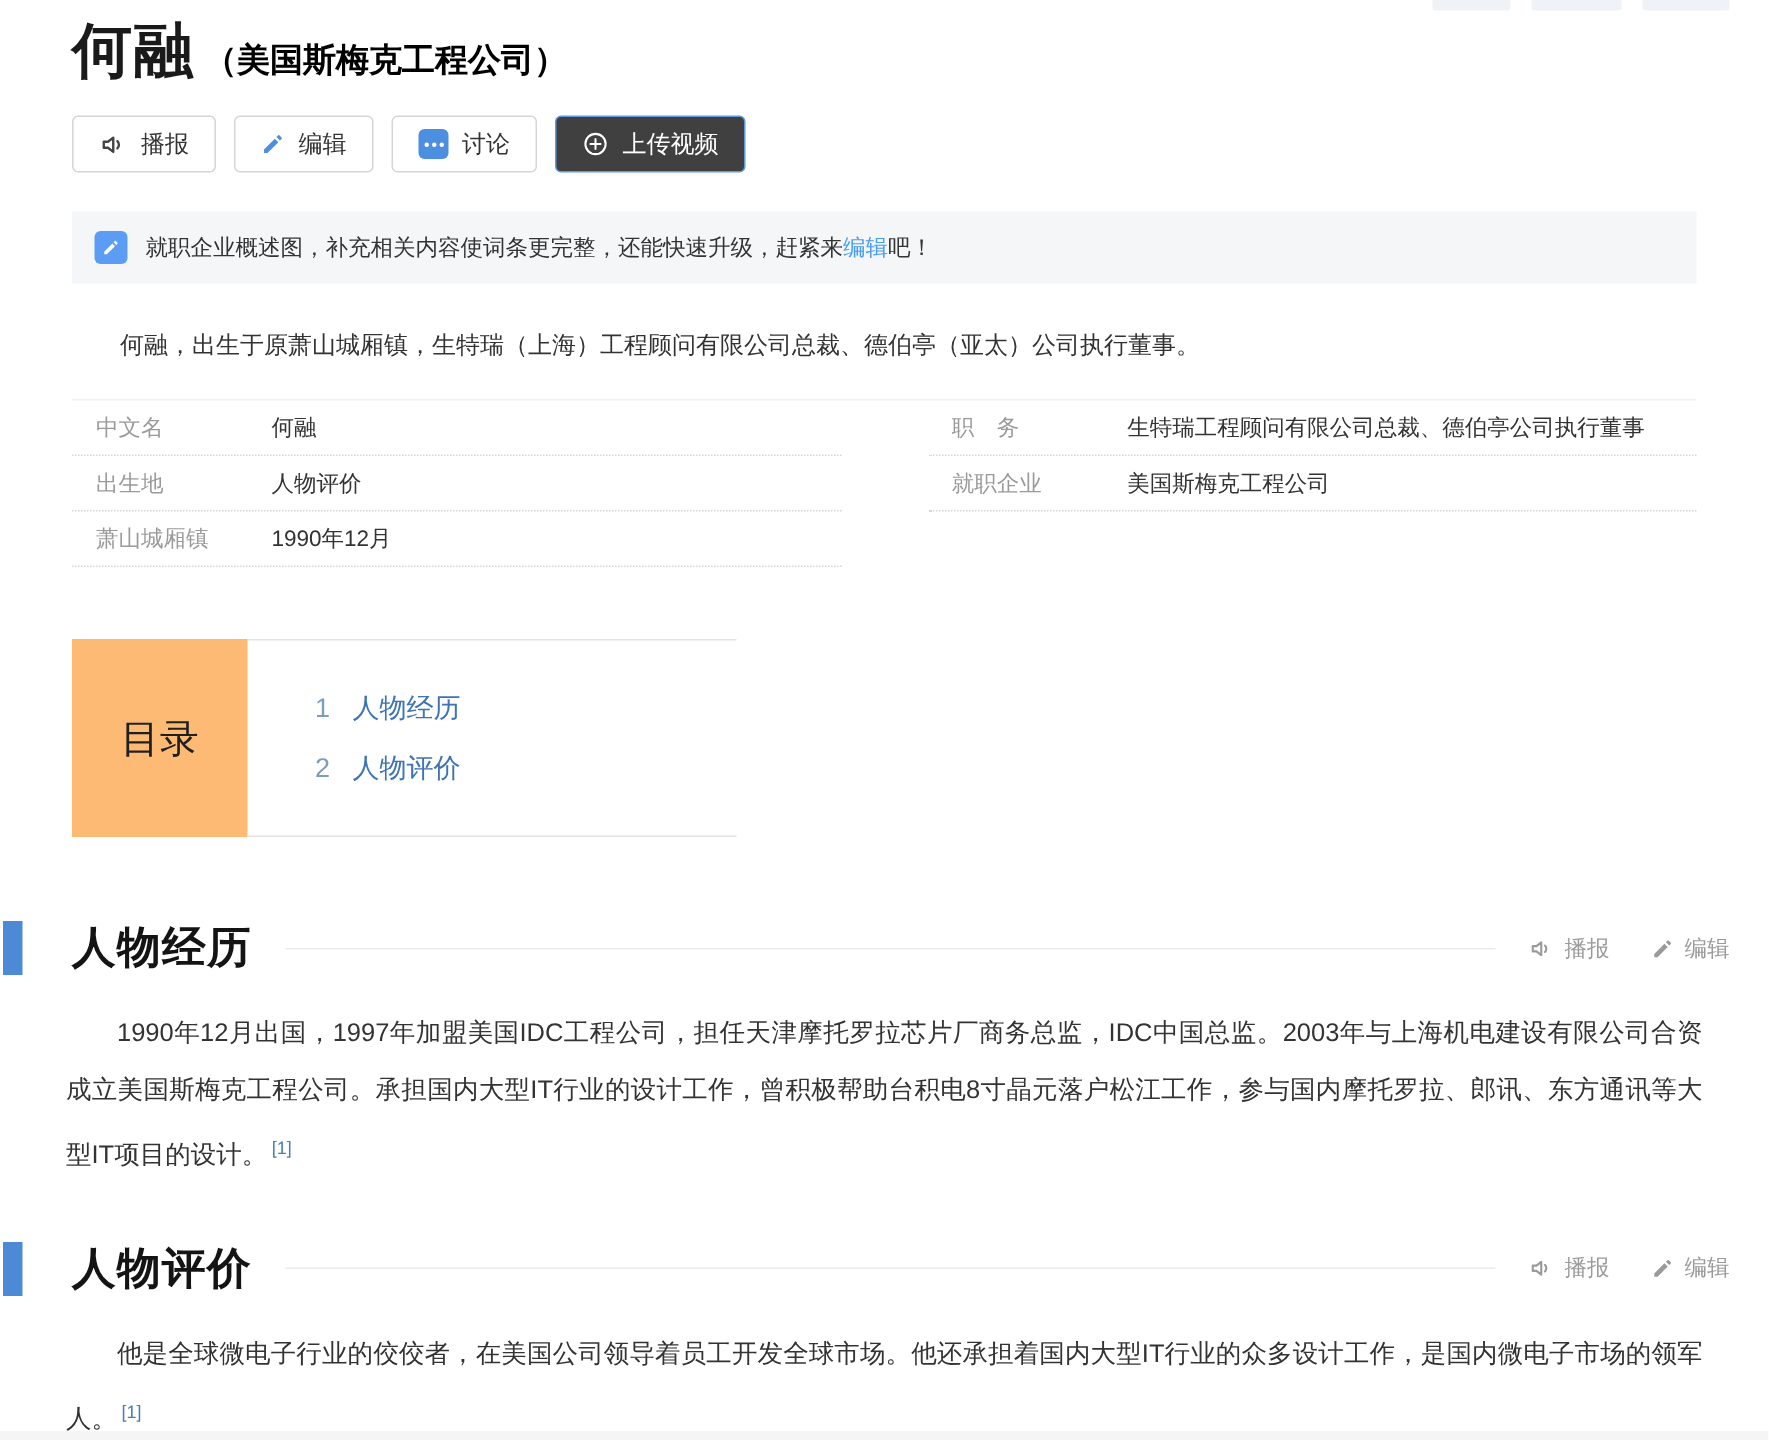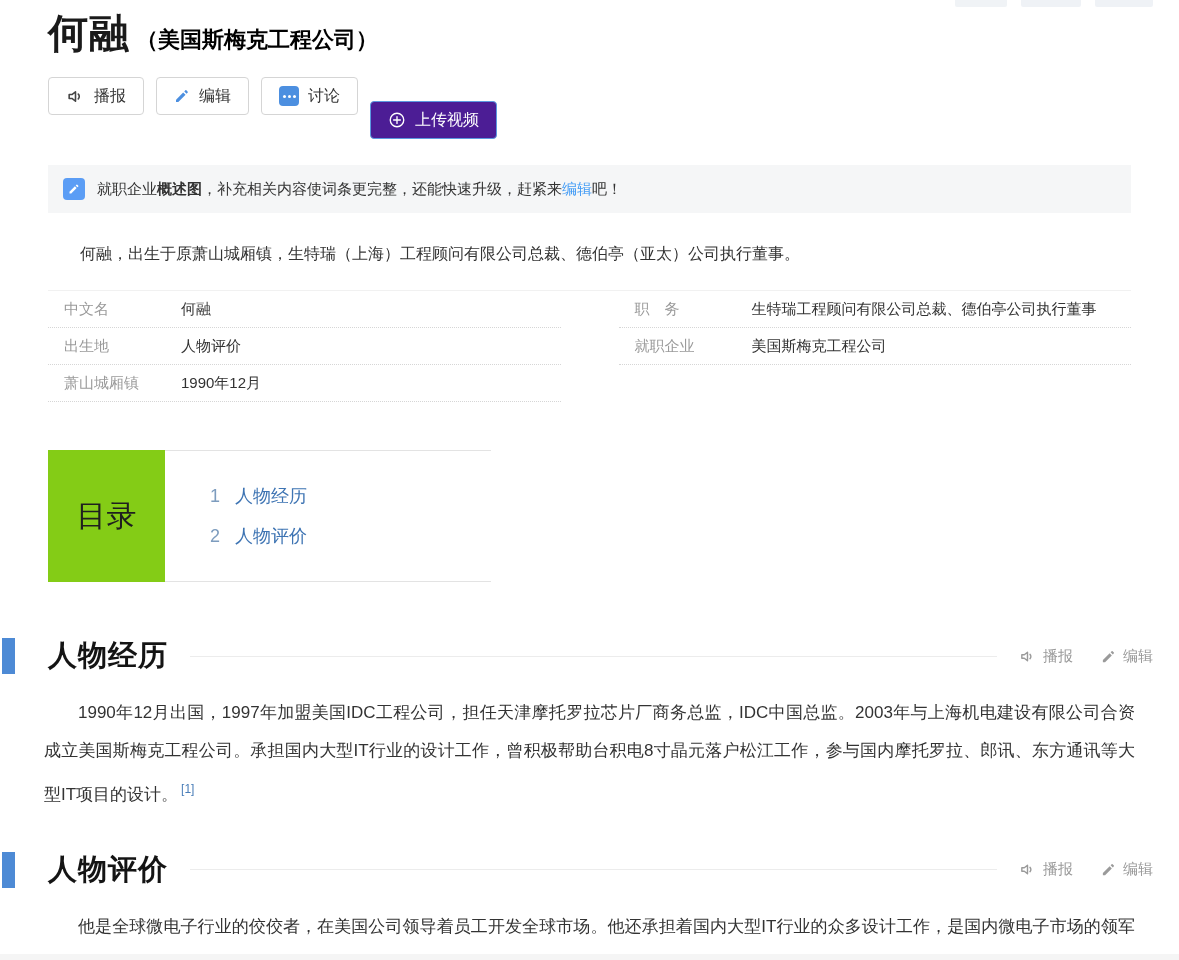--- a/index.html
+++ b/index.html
@@ -23,52 +23,52 @@
   .subtitle { font-size:22px; font-weight:600; color:#000000; margin-left:6px; }
 
   
   .btn-row { display:flex; gap:12px; margin-top:16px; }
   .btn {
     display:inline-flex; align-items:center; gap:9px; height:38px; padding:0 17px;
     border:1px solid #d5d5d5; border-radius:4px; background:#fff;
     font-size:16px; color:#333; cursor:pointer;
     font-family:inherit;
   }
-  .btn-upload { background:#4c1d95; border-color:#5b99e0; color:#fff;margin-top:24px; }
+  .btn-upload { background:#404040; border-color:#5b99e0; color:#fff; }
   .icon { display:inline-flex; align-items:center; justify-content:center; }
   .discuss-badge { width:20px; height:20px; border-radius:4px; background:#4c8fe0;
     display:flex; align-items:center; justify-content:center; }
   .dot { width:3px; height:3px; border-radius:50%; background:#fff;
     box-shadow:-5px 0 0 #fff, 5px 0 0 #fff; }
 
   
   .notice {
     margin:26px 48px 0; background:#f5f6f7; height:48px;
     display:flex; align-items:center; padding:0 15px; font-size:15px; color:#333;
   }
   .notice-icon { width:22px; height:22px; border-radius:4px; background:#5b9df5;
     display:flex; align-items:center; justify-content:center; margin-right:12px; flex-shrink:0; }
-  .notice b { font-weight:700; }
+  .notice b { font-weight:400; }
   .notice a { color:#459df5; text-decoration:none; cursor:pointer; }
 
   
   .summary { margin-top:27px; font-size:16px; line-height:30px; text-indent:2em; color:#333;font-family:Liberation Mono, monospace; }
 
   
   .infobox { margin-top:20px; display:grid; grid-template-columns:1fr 1fr; column-gap:58px;
     border-top:1px solid #f1f1f1; }
   .info-row { display:flex; align-items:center; min-height:37px;
     border-bottom:1px dotted #d6d6d6; font-size:15px; }
   .info-label { width:133px; color:#9a9a9a; flex-shrink:0; padding-left:16px; white-space:pre; }
   .info-value { color:#333; }
 
   
   .toc { margin-top:48px; display:flex; width:443px; }
-  .toc-title-cell { width:117px; background:#84cc16; display:flex; align-items:center;
-    justify-content:center; font-size:30px; color:#1f1f1f; }
+  .toc-title-cell { width:117px; background:#fdba74; display:flex; align-items:center;
+    justify-content:center; font-size:26px; color:#1f1f1f; }
   .toc-list { flex:1; border-top:1px solid #e3e3e3; border-bottom:1px solid #e3e3e3;
     padding:25px 0 25px 45px; }
   .toc-item { font-size:18px; line-height:40px; display:flex; gap:15px; align-items:baseline; }
   .toc-num { color:#7d9cbe; }
   .toc-link { color:#3e74b3; text-decoration:none; cursor:pointer; }
 
   
   .section-header { display:flex; align-items:center; position:relative;
     padding:0 26px 0 48px; margin-top:52px; height:44px; }
   .sec-bar { position:absolute; left:2px; top:50%; transform:translateY(-50%);

